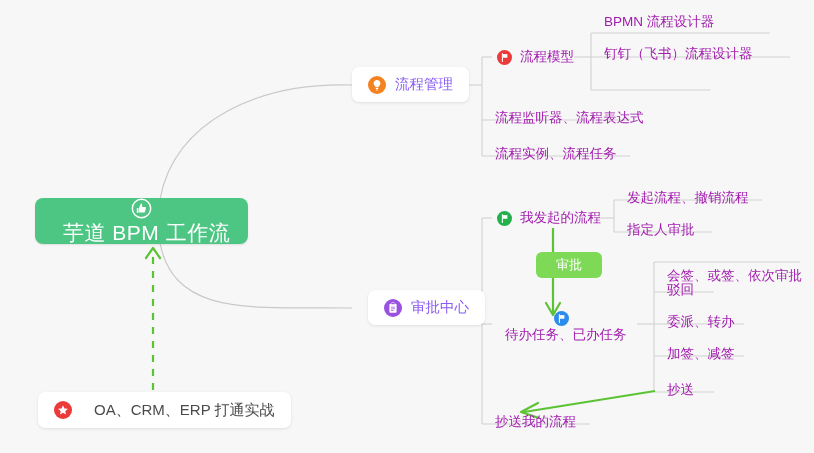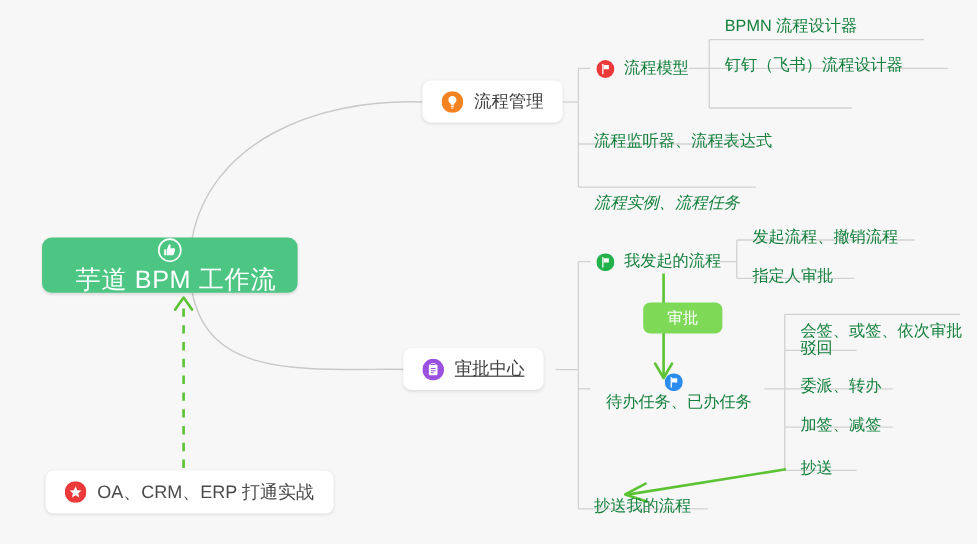--- a/index.html
+++ b/index.html
@@ -48,48 +48,48 @@
     flex-direction: column;
   }
   .root-node .label { margin-left: 10px; }
 
   
   .branch-node {
     background: #ffffff;
     border-radius: 7px;
     padding: 0 16px;
     height: 35px;
-    color: #404040;
+    color: #8b5cf6;
     font-size: 14.5px;
     box-shadow: 0 1px 3px rgba(0,0,0,.10);
   }
   .branch-node .label { margin-left: 9px; }
 
   
   .leaf-node {
-    color: #15803d;
+    color: #a21caf;
     font-size: 13.5px;
     height: 26px;
     padding: 0 4px;
     background: transparent;
   }
   .leaf-node .label { margin-left: 8px; }
   .leaf-node.no-icon .label { margin-left: 0; }
 
   
   .callout-node {
     background: #ffffff;
     border-radius: 7px;
     padding: 0 16px;
     height: 36px;
     color: #4a4a4a;
     font-size: 15px;
     box-shadow: 0 1px 3px rgba(0,0,0,.10);
   }
-  .callout-node .label { margin-left: 9px; }
+  .callout-node .label { margin-left: 22px; }
 
   
   .badge-node {
     background: #7ed957;
     border-radius: 6px;
     color: #ffffff;
     font-size: 13px;
     height: 26px;
     padding: 0 20px;
     justify-content: center;
@@ -216,25 +216,25 @@
 
   <div class="node leaf-node no-icon" style="left:600px; top:41px;">
     <span class="label">钉钉（飞书）流程设计器</span>
   </div>
 
 
   <div class="node leaf-node no-icon" style="left:491px; top:105px;">
     <span class="label">流程监听器、流程表达式</span>
   </div>
 
-  <div class="node leaf-node no-icon" style="left:491px; top:156px;font-style:italic;">
+  <div class="node leaf-node no-icon" style="left:491px; top:141px;">
     <span class="label">流程实例、流程任务</span>
   </div>
 
-  <div class="node branch-node" style="left:336px; top:290px;text-decoration:underline;">
+  <div class="node branch-node" style="left:368px; top:290px;">
     <span class="icon">
       <svg viewBox="0 0 24 24" width="18" height="18">
         <circle cx="12" cy="12" r="12" fill="#9b51e0"></circle>
         <rect x="7.2" y="6.4" width="9.6" height="12" rx="1.4" fill="#ffffff"></rect>
         <rect x="9.6" y="4.8" width="4.8" height="2.6" rx="1.0" fill="#ffffff"></rect>
         <rect x="9.6" y="5.4" width="4.8" height="1.6" rx="0.8" fill="#9b51e0"></rect>
         <rect x="9.2" y="10.2" width="5.6" height="1.1" rx="0.5" fill="#9b51e0"></rect>
         <rect x="9.2" y="12.6" width="5.6" height="1.1" rx="0.5" fill="#9b51e0"></rect>
         <rect x="9.2" y="15.0" width="3.6" height="1.1" rx="0.5" fill="#9b51e0"></rect>
       </svg>

